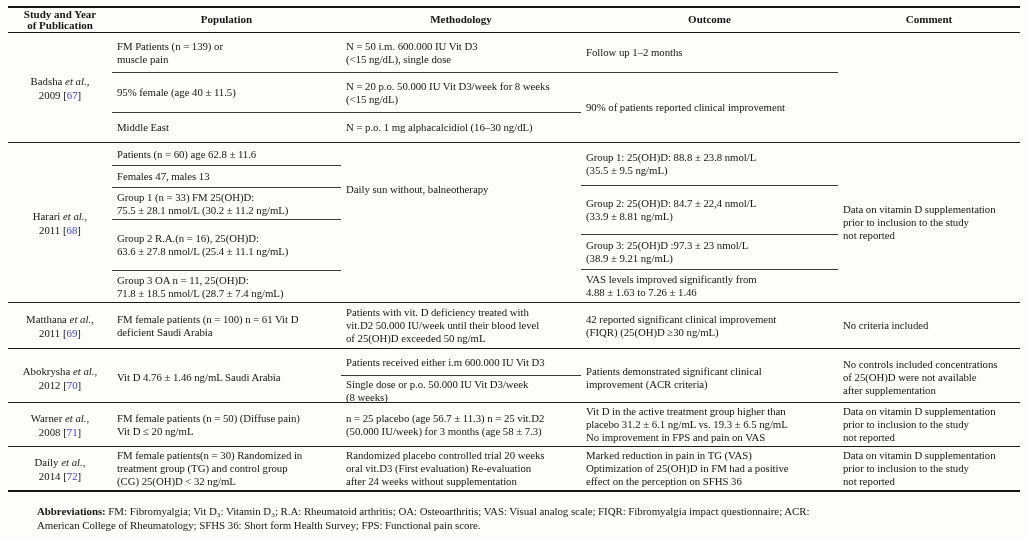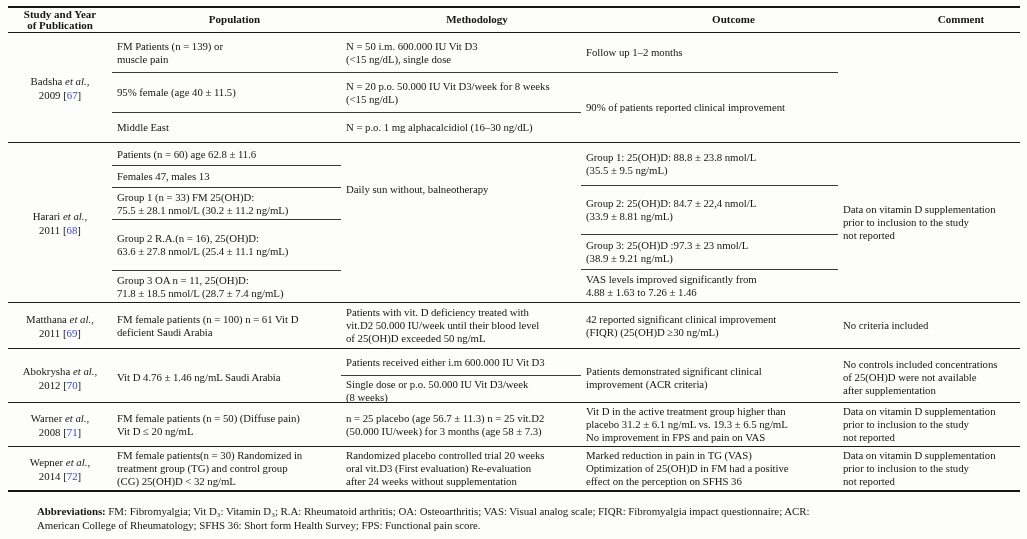--- a/index.html
+++ b/index.html
@@ -7,21 +7,21 @@
     width:1027px;height:539px;overflow:hidden;
     background:#fdfdfc;color:#161616;
     font-family:"Liberation Serif","DejaVu Serif",serif;
   }
   .sheet{position:relative;width:1027px;height:539px;}
   .tbl{
     position:absolute;left:8px;top:6px;width:1012px;
     border-top:2.5px solid #161616;border-bottom:2.5px solid #161616;
   }
   .row{display:grid;grid-template-columns:104px 229px 240px 257px 182px;}
-  .hdr{height:24px;border-bottom:1.5px solid #161616;gap:8px;}
+  .hdr{height:24px;border-bottom:1.5px solid #161616;}
   .hcell{
     display:flex;align-items:center;justify-content:center;text-align:center;
     font-weight:bold;font-size:11px;line-height:11.5px;white-space:pre-line;
   }
   .sec{border-bottom:1.4px solid #1d1d1d;box-sizing:border-box;}
   .s1{height:110px}.s2{height:160px}.s3{height:46px}.s4{height:54px}.s5{height:44px}
   .s6{height:43px;border-bottom:none;}
   .col{display:flex;flex-direction:column;min-width:0;}
   .sub{
     box-sizing:border-box;display:flex;align-items:center;
@@ -197,21 +197,21 @@
       <div class="col">
         <div class="sub grow">Data on vitamin D supplementation
 prior to inclusion to the study
 not reported</div>
       </div>
     </div>
 
     <div class="row sec s6">
       <div class="col c-study">
         <div class="study">
-          <div><span>Wepner</span> <i>et al.,</i></div>
+          <div><span>Daily</span> <i>et al.,</i></div>
           <div><span>2014</span> <span>[</span><span class="cite-num">72</span><span>]</span></div>
         </div>
       </div>
       <div class="col">
         <div class="sub grow">FM female patients(n = 30) Randomized in
 treatment group (TG) and control group
 (CG) 25(OH)D &lt; 32 ng/mL</div>
       </div>
       <div class="col">
         <div class="sub grow">Randomized placebo controlled trial 20 weeks

